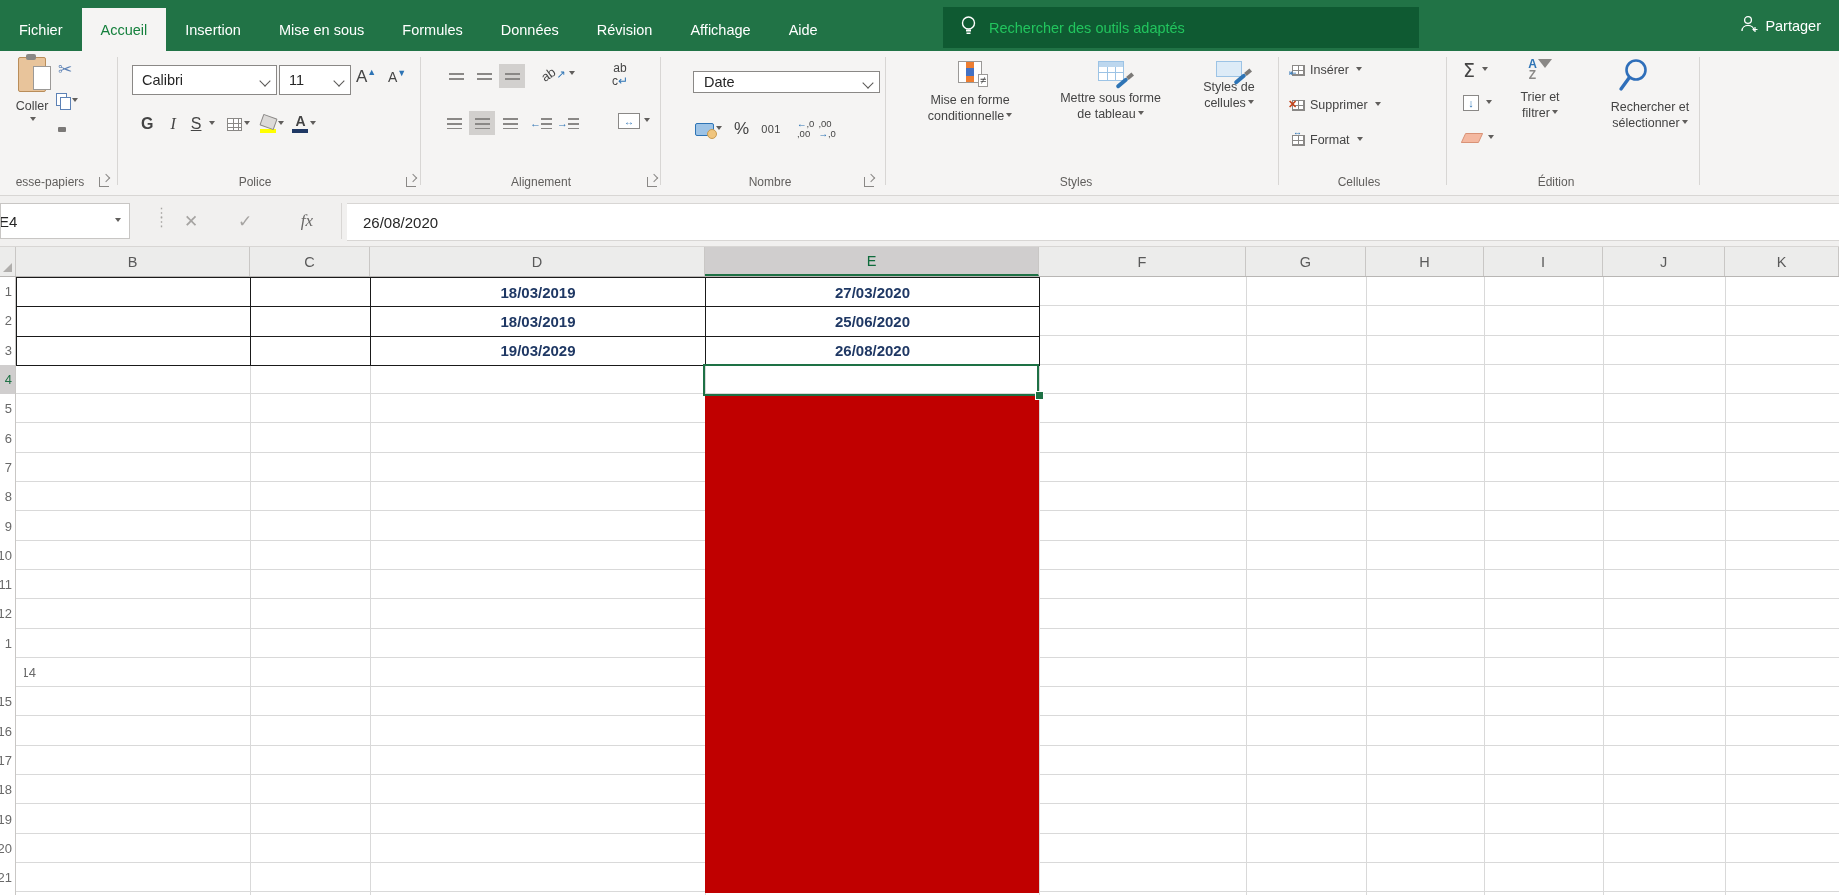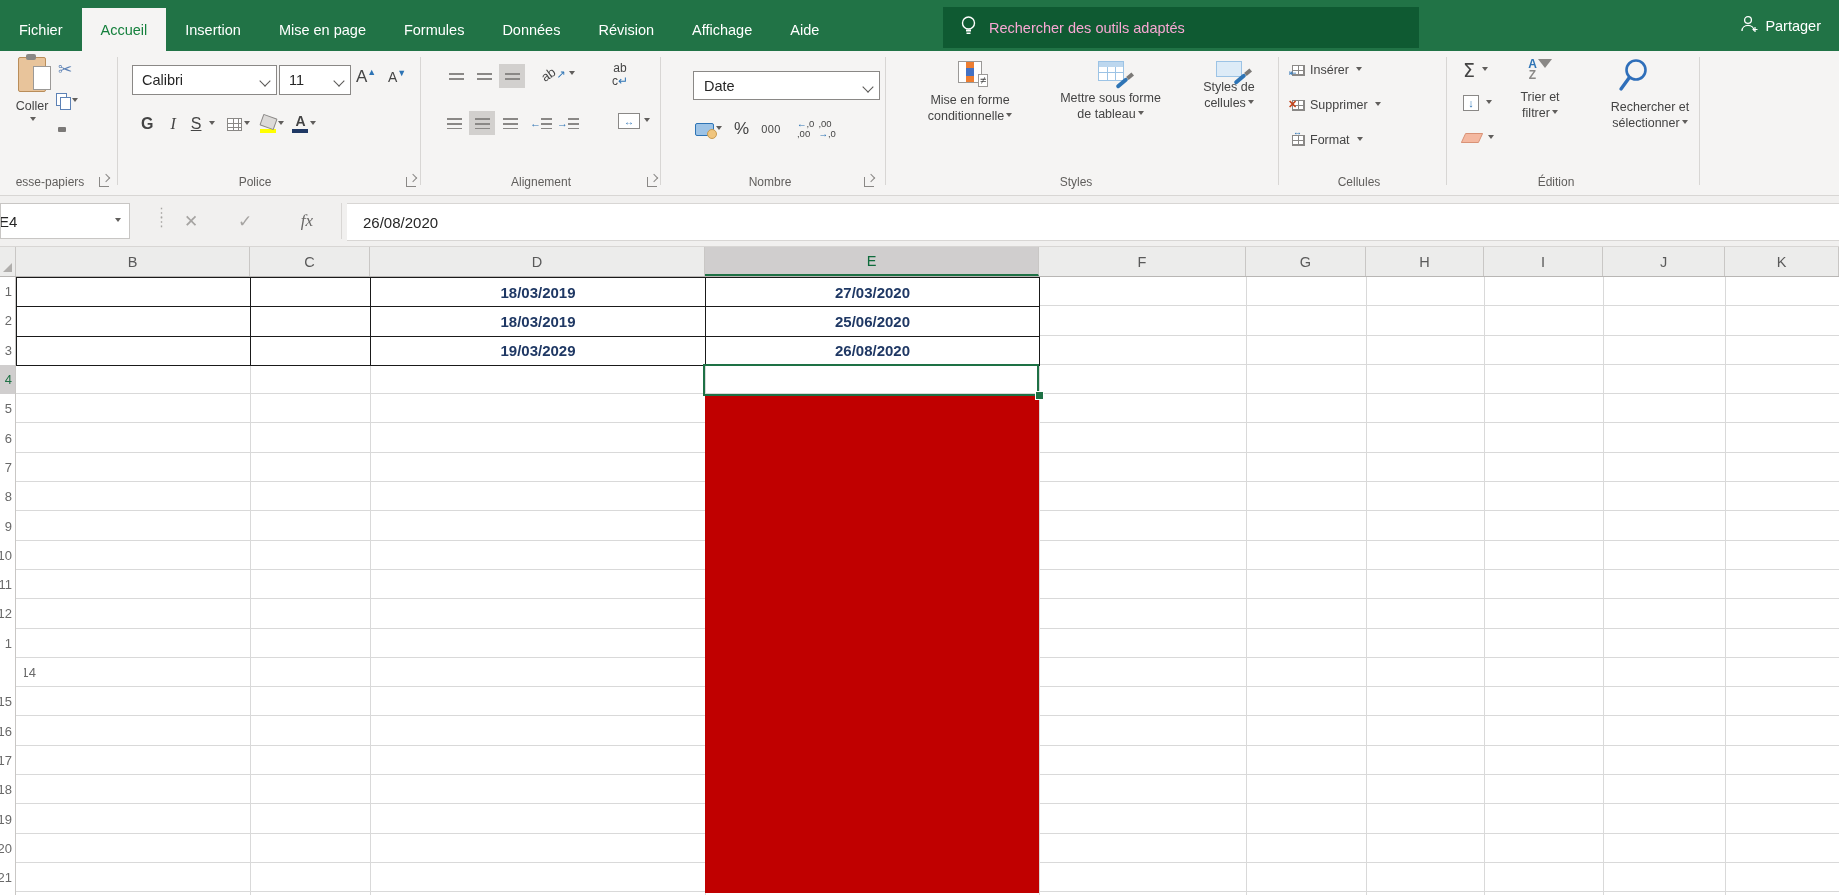--- a/index.html
+++ b/index.html
@@ -5,21 +5,21 @@
   html,body{margin:0;padding:0;background:#fff;}
   #app{position:relative;width:1839px;height:895px;overflow:hidden;background:#fff;
        font-family:"Liberation Sans",sans-serif;-webkit-font-smoothing:antialiased;}
   .abs{position:absolute;}
   
   .tabbar{position:absolute;left:0;top:0;width:1839px;height:51px;background:#217346;}
   .tabs{position:absolute;left:0;top:8px;height:43px;display:flex;align-items:stretch;}
   .tab{color:#fff;font-size:14.5px;display:flex;align-items:center;padding:0 19px;cursor:default;white-space:nowrap;}
   .tab.active{background:#F5F4F3;color:#15803d;}
   .searchbox{position:absolute;left:943px;top:7px;width:476px;height:41px;background:#0F5A32;
-             display:flex;align-items:center;color:#f9a8d4;font-size:14.5px;}
+             display:flex;align-items:center;color:#22c55e;font-size:14.5px;}
   .share{position:absolute;right:18px;top:0;height:51px;display:flex;align-items:center;gap:7px;color:#fff;font-size:14.5px;}
   
   .ribbon{position:absolute;left:0;top:51px;width:1839px;height:145px;background:#F5F4F3;border-bottom:1px solid #D8D6D4;box-sizing:border-box;}
   .gsep{position:absolute;top:6px;width:1px;height:128px;background:#D8D6D4;}
   .glabel{position:absolute;top:124px;font-size:12px;color:#605E5C;text-align:center;transform:translateX(-50%);white-space:nowrap;}
   .launcher{position:absolute;top:126px;width:9px;height:9px;border-left:1px solid #8A8886;border-bottom:1px solid #8A8886;}
   .launcher:after{content:"";position:absolute;left:3px;top:-2px;width:5px;height:5px;border-right:1px solid #8A8886;border-bottom:1px solid #8A8886;transform:rotate(-45deg);}
   .caret{display:inline-block;width:0;height:0;border:3.5px solid transparent;border-top:4px solid #605E5C;vertical-align:middle;margin-left:2px;}
   .chev{display:inline-block;width:7px;height:7px;border-right:1.6px solid #5A5856;border-bottom:1.6px solid #5A5856;transform:rotate(45deg);}
   .combo{position:absolute;background:#fff;border:1px solid #8A8886;display:flex;align-items:center;box-sizing:border-box;font-size:14.5px;color:#262626;}
@@ -93,21 +93,21 @@
 </head>
 <body>
 
 <div id="app">
 
   <div class="tabbar">
     <div class="tabs">
       <div class="tab">Fichier</div>
       <div class="tab active">Accueil</div>
       <div class="tab">Insertion</div>
-      <div class="tab">Mise en page</div>
+      <div class="tab">Mise en sous</div>
       <div class="tab">Formules</div>
       <div class="tab">Données</div>
       <div class="tab">Révision</div>
       <div class="tab">Affichage</div>
       <div class="tab">Aide</div>
     </div>
     <div class="searchbox">
       <span style="margin:0 12px 0 17px;">
         <svg width="17" height="22" viewBox="0 0 17 22">
             <circle cx="8.5" cy="8" r="6" fill="none" stroke="#fff" stroke-width="1.4"></circle>
@@ -233,31 +233,31 @@
           <span class="lines" style="width:11px;"></span>
         </span>
     </div>
     <div class="minirow" style="left:618px;top:62px;gap:2px;">
       <span style="width:20px;height:14px;border:1px solid #8A8886;background:#fff;display:inline-flex;align-items:center;justify-content:center;color:#2E74B5;font-size:10px;">↔</span>
       <span class="caret"></span>
     </div>
     <div class="glabel" style="left:541px">Alignement</div>
     <div class="launcher" style="left:647px"></div>
 
-    <div class="combo" style="left:693px;top:20px;width:187px;height:29px;padding-left:10px;">
+    <div class="combo" style="left:693px;top:20px;width:187px;height:22px;padding-left:10px;">
       <span>Date</span>
       <span class="chevwrap"><span class="chev" style="margin-top:-3px;"></span></span>
     </div>
     <div class="minirow" style="left:695px;top:68px;gap:4px;">
       <span style="display:inline-flex;align-items:center;">
           <span class="money"></span>
           <span class="caret"></span>
         </span>
       <span style="font-size:17px;color:#444;margin-left:8px;">%</span>
-      <span style="font-size:11px;color:#444;margin-left:8px;letter-spacing:0.5px;">000</span>
+      <span style="font-size:11px;color:#444;margin-left:8px;letter-spacing:0.5px;">001</span>
       <span style="width:8px;"></span>
       <span style="display:inline-block;font-size:9.5px;color:#444;line-height:10px;text-align:left;">
         <span style="color:#2E74B5;">←</span><span>,0</span><br><span>,00</span>
       </span>
       <span style="display:inline-block;font-size:9.5px;color:#444;line-height:10px;text-align:left;">
         <span>,00</span><br><span style="color:#2E74B5;">→</span><span>,0</span>
       </span>
     </div>
     <div class="glabel" style="left:770px">Nombre</div>
     <div class="launcher" style="left:864px"></div>

